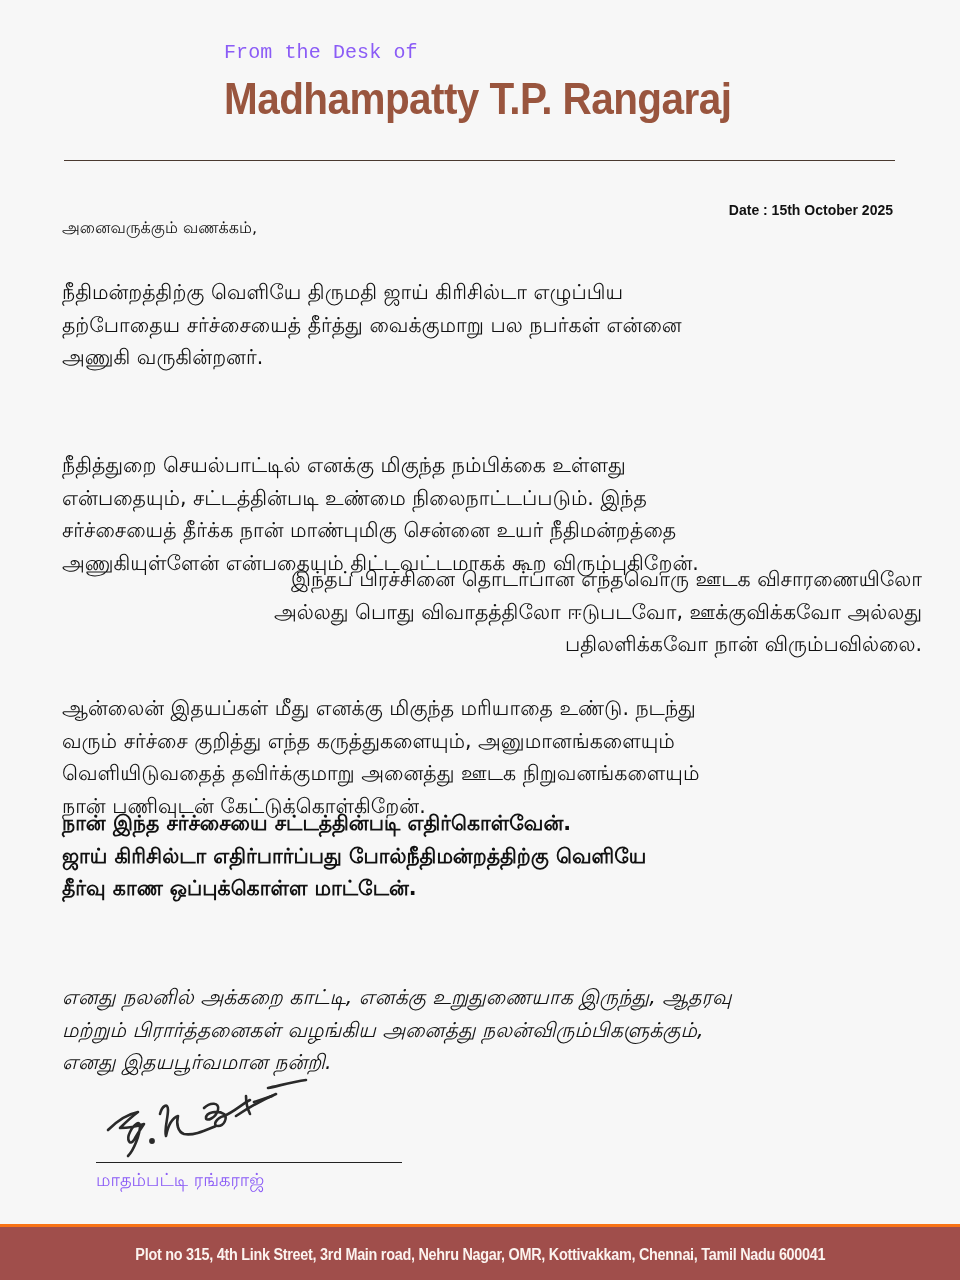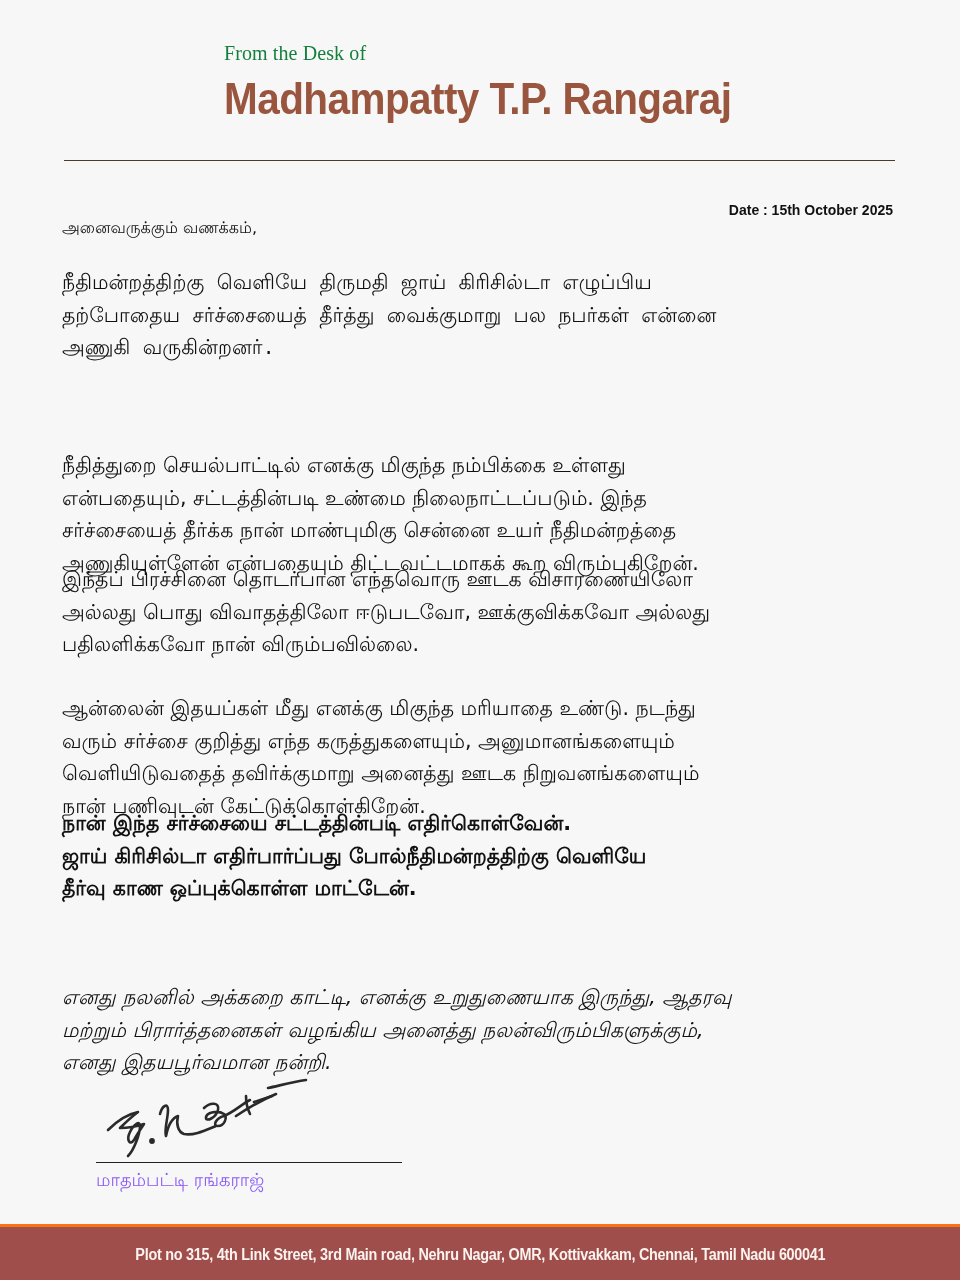--- a/index.html
+++ b/index.html
@@ -14,23 +14,23 @@
       overflow: hidden;
       font-family: "DejaVu Sans", sans-serif;
       color: #111111;
     }
     .letterhead {
       position: absolute;
       left: 224px;
       top: 40px;
     }
     .from-desk {
-      font-family: Liberation Serif, serif;
+      font-family: Liberation Mono, monospace;
       font-size: 20px;
-      color: #15803d;
+      color: #8b5cf6;
       letter-spacing: 0.1px;
       line-height: 26px;
     }
     .name {
       font-family: "Liberation Sans", sans-serif;
       font-weight: bold;
       font-size: 44px;
       color: #99553e;
       line-height: 54px;
       margin-top: 6px;
@@ -67,23 +67,23 @@
       left: 62px;
       width: 860px;
       font-size: 20.5px;
       line-height: 32.5px;
       color: #111111;
     }
     .body-text .line {
       display: block;
       white-space: nowrap;
     }
-    .para-1 { top: 268px; font-family: Liberation Mono, monospace; }
+    .para-1 { top: 276px; }
     .para-2 { top: 403px; margin-top: 46px; }
-    .para-3 { top: 563px; }
+    .para-3 { top: 563px; text-align: right; }
     .para-4 { top: 692px; }
     .para-5 { top: 807px; font-weight: bold; }
     .para-6 { top: 981px; font-style: italic; }
     .signature {
       position: absolute;
       left: 100px;
       top: 1078px;
       width: 220px;
       height: 80px;
     }

